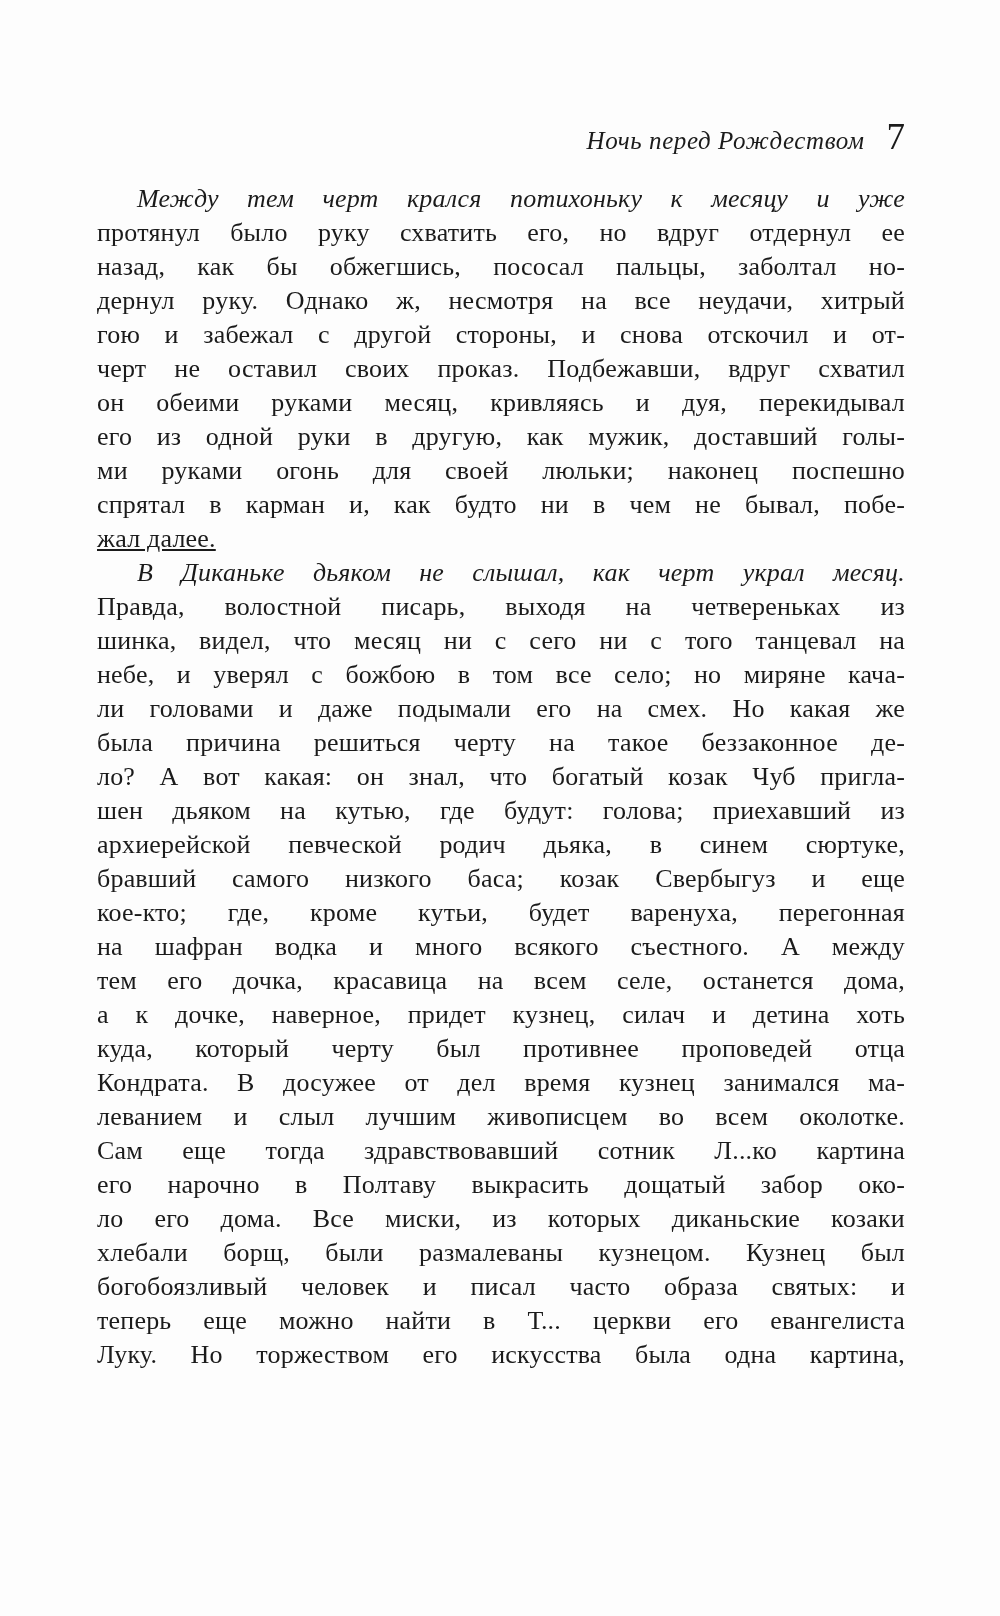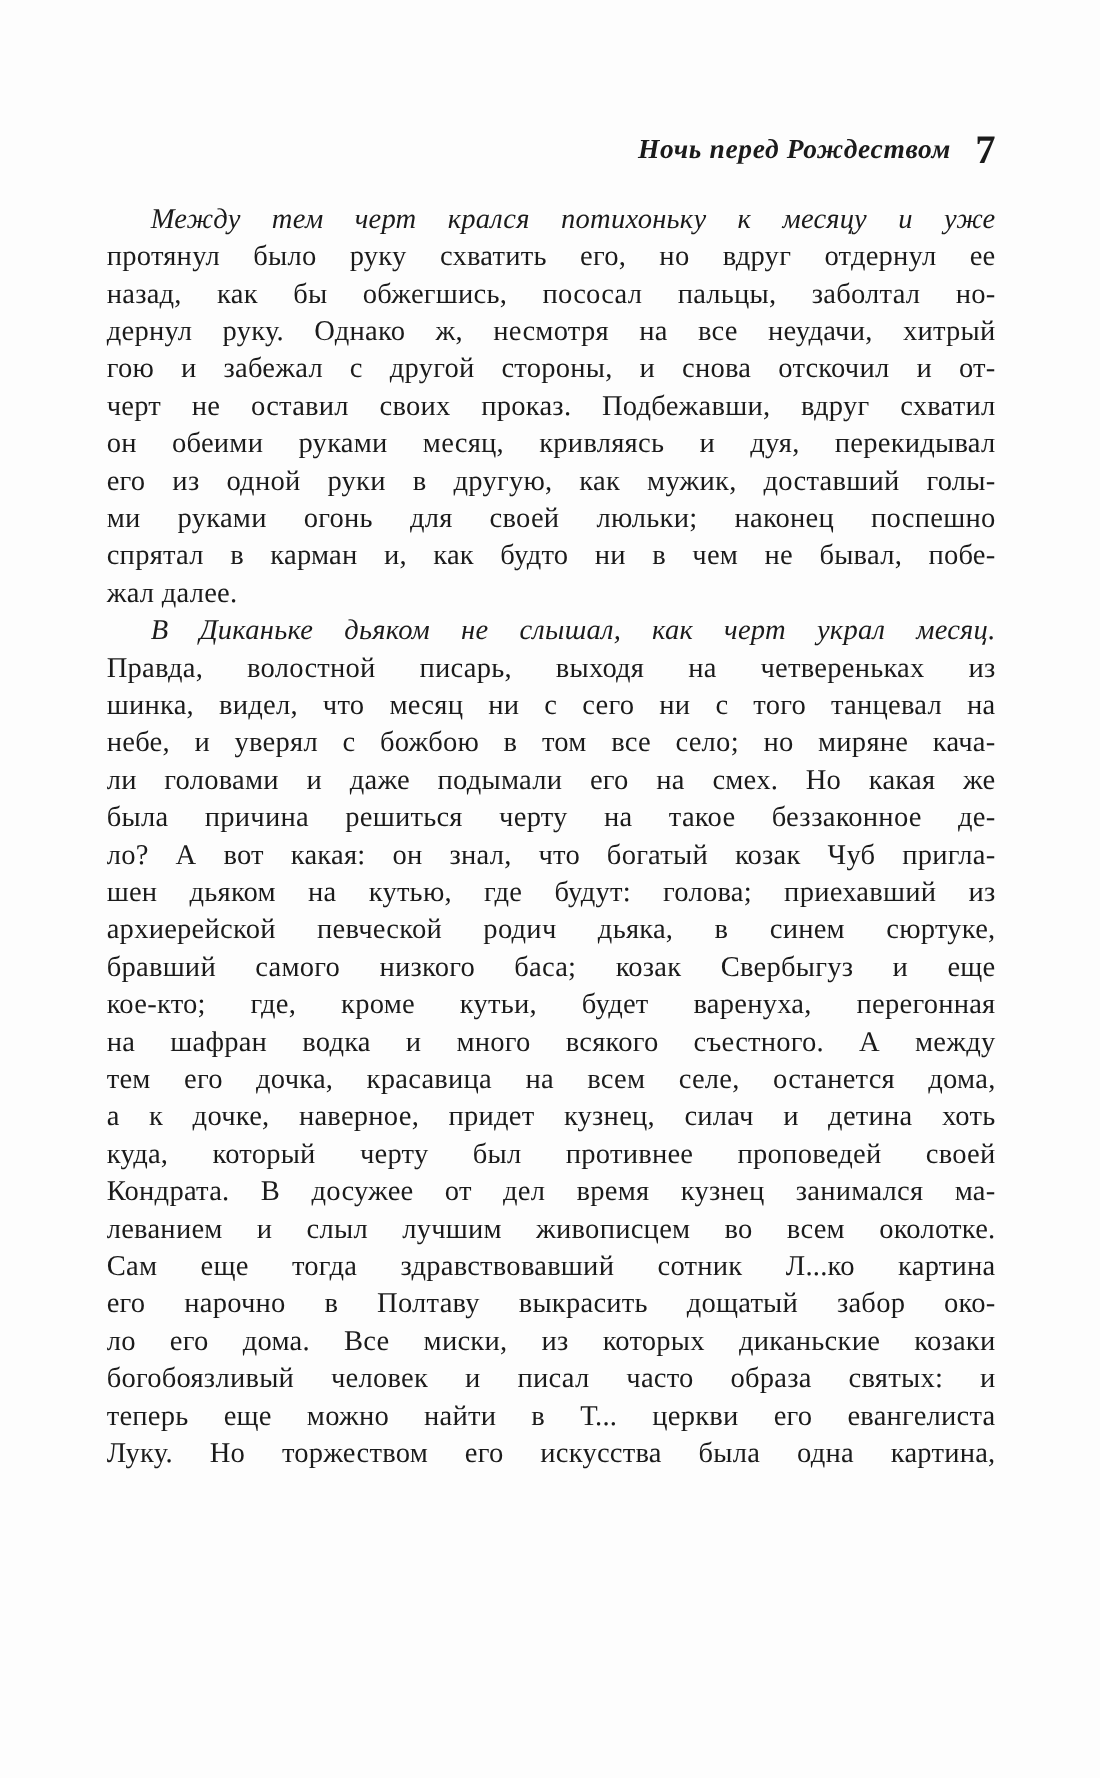--- a/index.html
+++ b/index.html
@@ -20,22 +20,21 @@
     color: #1b1b1b;
     overflow: hidden;
   }
   .running-header {
     position: absolute;
     top: 118px;
     left: 97px;
     width: 808px;
     display: flex;
     justify-content: flex-end;
-    align-items: center;
-    font-weight: bold;
+    align-items: flex-end;
   }
   .header-title {
     font-style: italic;
     font-size: 25px;
     letter-spacing: 0.6px;
     white-space: nowrap;
   }
   .page-number {
     font-size: 37px;
     margin-left: 22px;
@@ -61,20 +60,21 @@
     white-space: nowrap;
     overflow: visible;
   }
   .line.indent {
     text-indent: 40px;
     font-style: italic;
   }
   .line.no-justify {
     text-align: center;
     text-align-last: left;
+    text-decoration: underline;
     -moz-text-align-last: left;
   }
 </style>
 </head>
 <body>
 
 <div class="page">
 
   <div class="running-header">
     <span class="header-title">Ночь перед Рождеством</span>
@@ -103,25 +103,26 @@
         <div class="line">ли головами и даже подымали его на смех. Но какая же</div>
         <div class="line">была причина решиться черту на такое беззаконное де-</div>
         <div class="line">ло? А вот какая: он знал, что богатый козак Чуб пригла-</div>
         <div class="line">шен дьяком на кутью, где будут: голова; приехавший из</div>
         <div class="line">архиерейской певческой родич дьяка, в синем сюртуке,</div>
         <div class="line">бравший самого низкого баса; козак Свербыгуз и еще</div>
         <div class="line">кое-кто; где, кроме кутьи, будет варенуха, перегонная</div>
         <div class="line">на шафран водка и много всякого съестного. А между</div>
         <div class="line">тем его дочка, красавица на всем селе, останется дома,</div>
         <div class="line">а к дочке, наверное, придет кузнец, силач и детина хоть</div>
-        <div class="line">куда, который черту был противнее проповедей своей</div>
+        <div class="line">куда, который черту был противнее проповедей отца</div>
         <div class="line">Кондрата. В досужее от дел время кузнец занимался ма-</div>
         <div class="line">леванием и слыл лучшим живописцем во всем околотке.</div>
         <div class="line">Сам еще тогда здравствовавший сотник Л...ко картина</div>
         <div class="line">его нарочно в Полтаву выкрасить дощатый забор око-</div>
         <div class="line">ло его дома. Все миски, из которых диканьские козаки</div>
+        <div class="line">хлебали борщ, были размалеваны кузнецом. Кузнец был</div>
         <div class="line">богобоязливый человек и писал часто образа святых: и</div>
         <div class="line">теперь еще можно найти в Т... церкви его евангелиста</div>
         <div class="line">Луку. Но торжеством его искусства была одна картина,</div>
       </div>
     </div>
 
 </div>
 
 </body></html>

